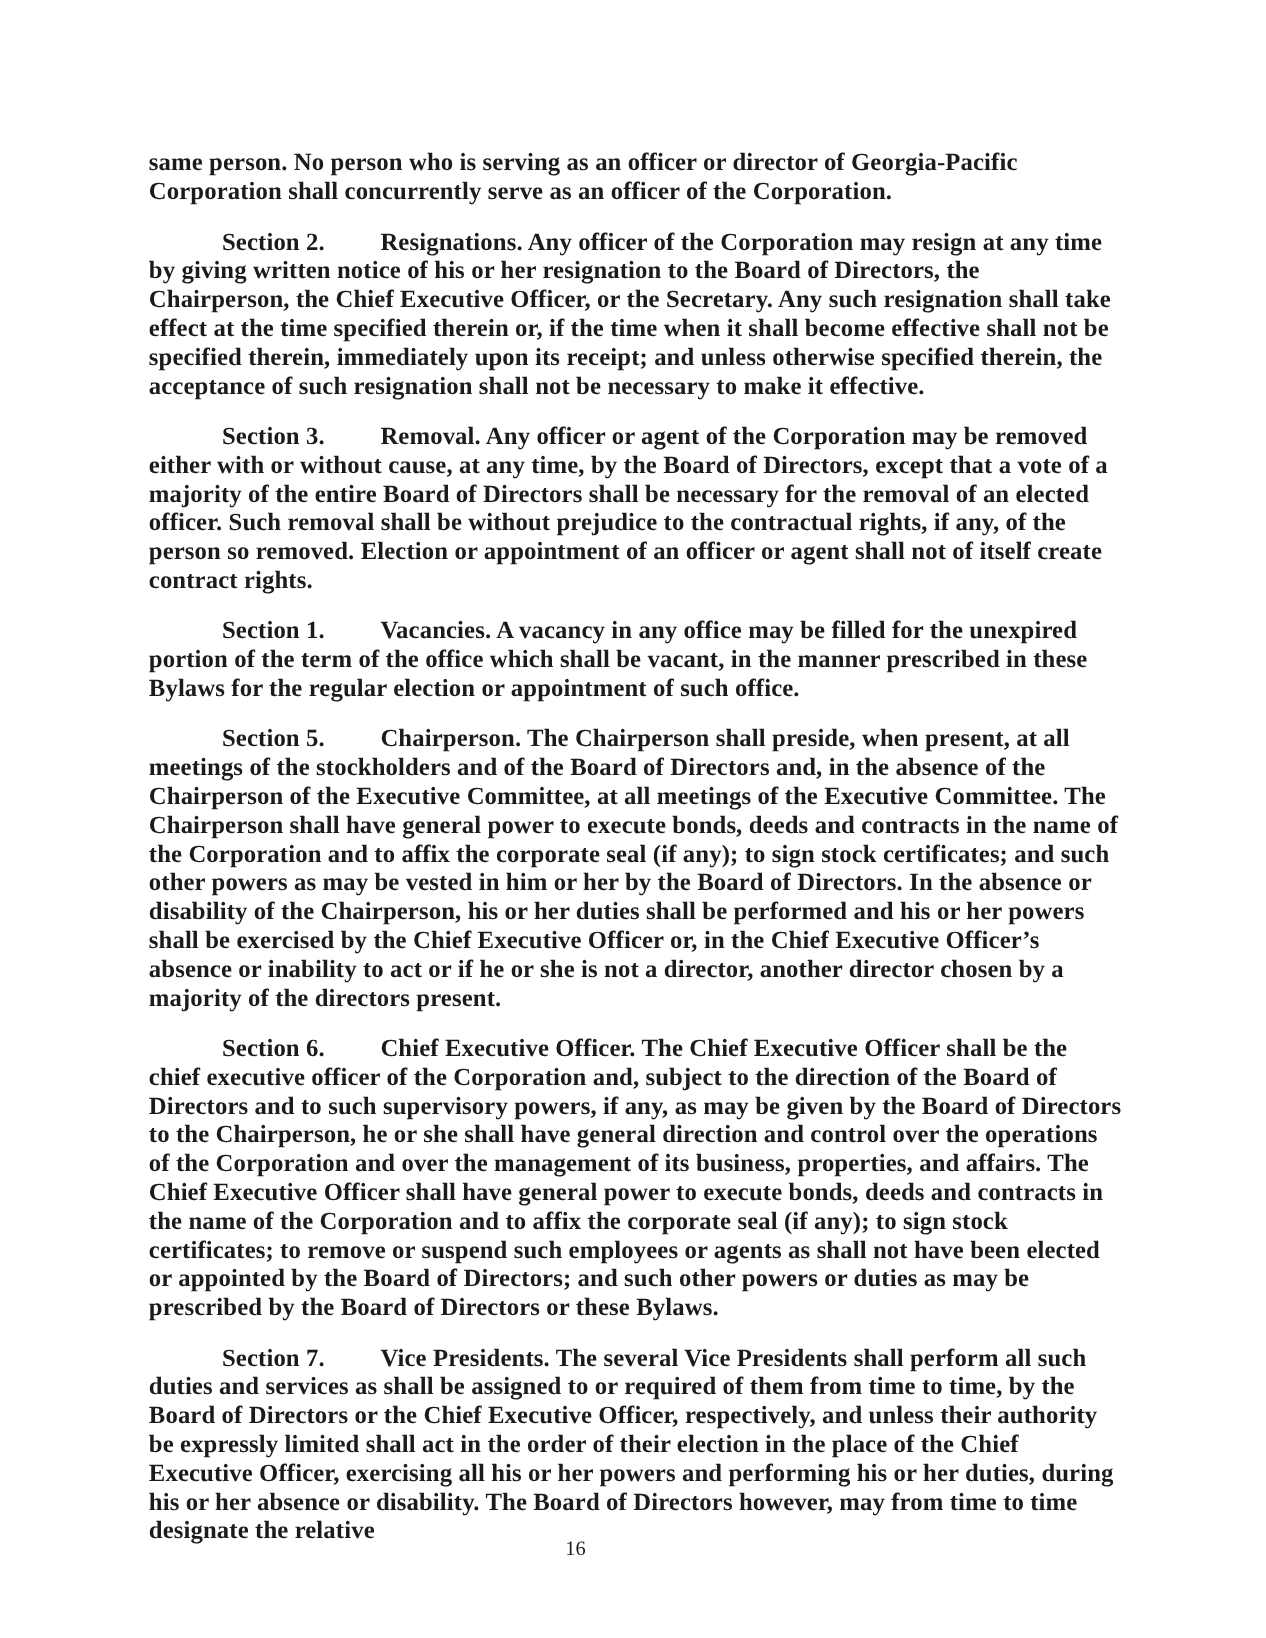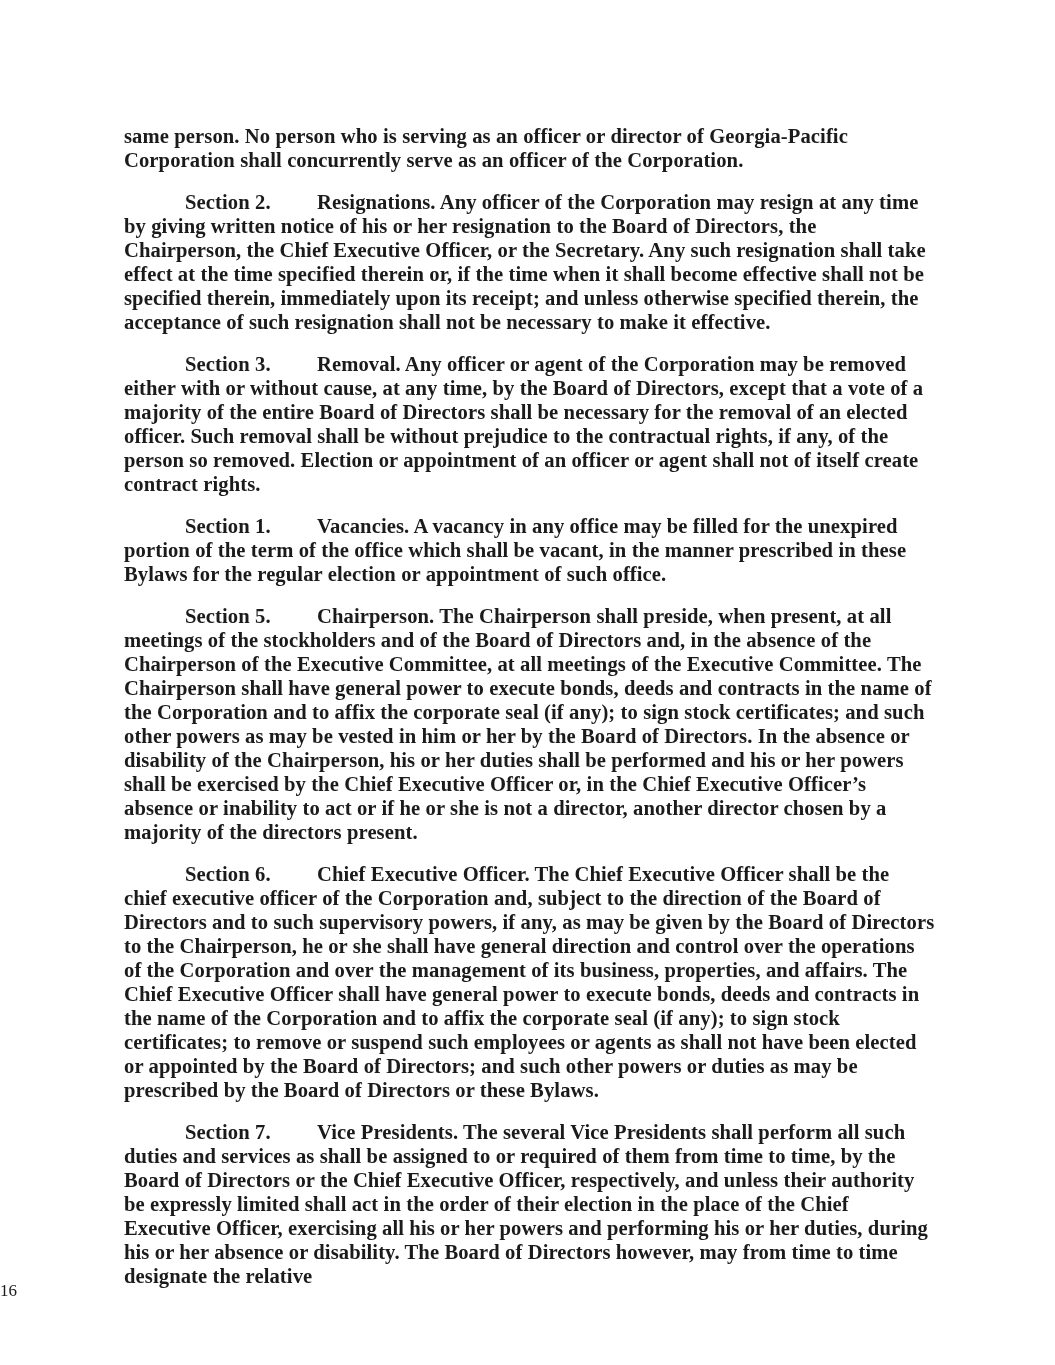--- a/index.html
+++ b/index.html
@@ -44,21 +44,21 @@
   .sec-label {
     display: inline-block;
     width: 132px;
     text-indent: 0;
   }
   .page-number {
     position: absolute;
     left: 0;
     top: 1281px;
     width: 959px;
-    text-align: left;
+    text-align: center;
     font-size: 17px;
     line-height: 20px;
     color: #1b1b1b;
   }
 </style>
 </head>
 <body>
 
 <div class="page">
 

